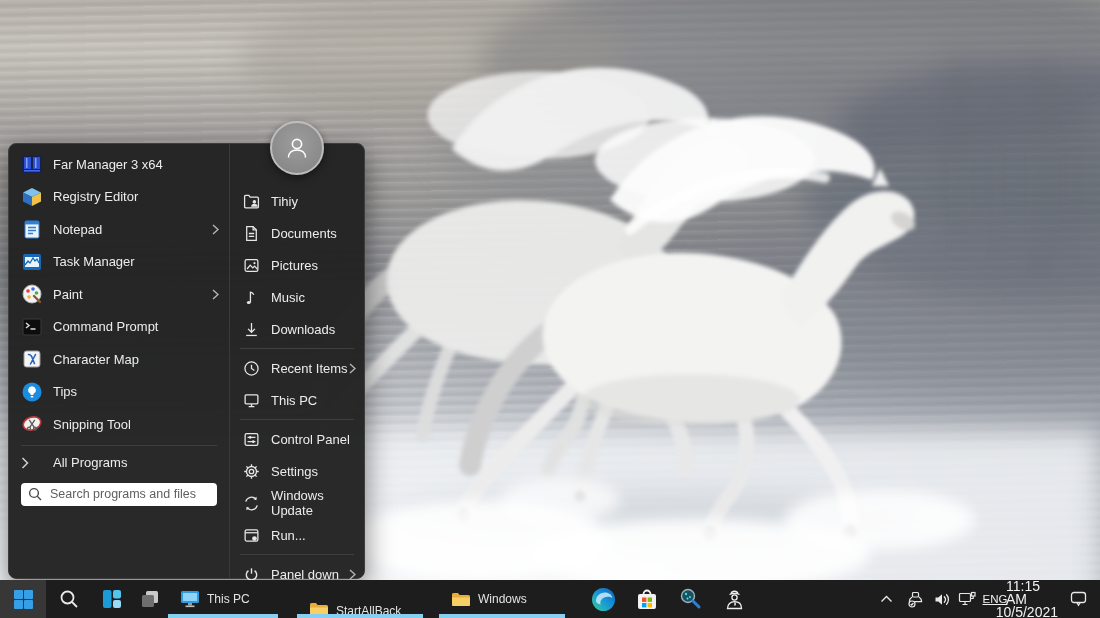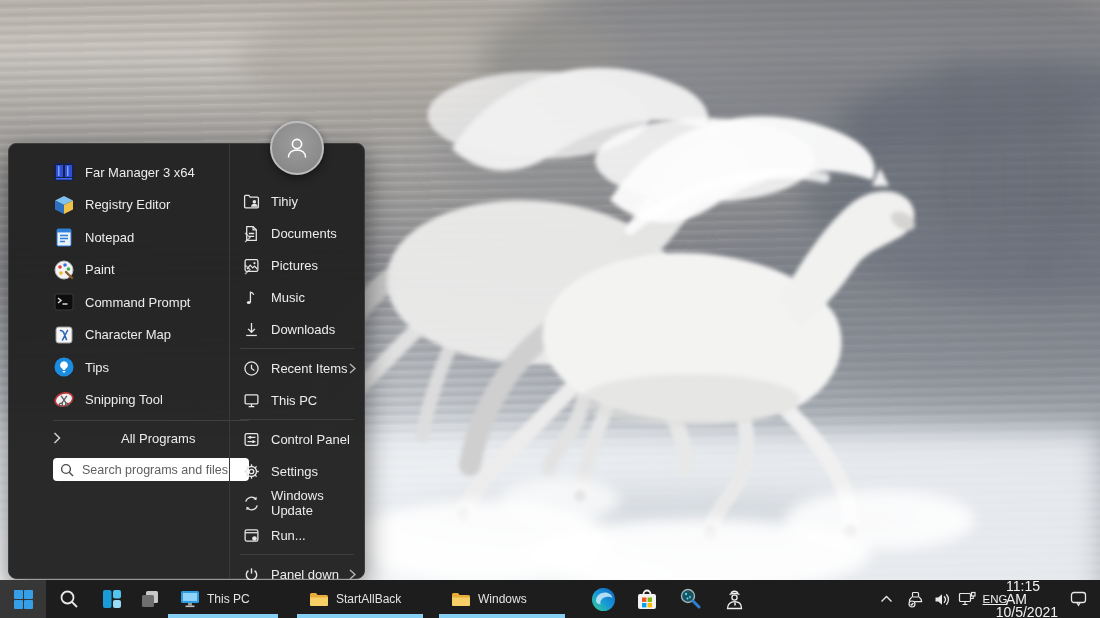--- a/index.html
+++ b/index.html
@@ -11,27 +11,27 @@
     background:
       linear-gradient(92deg, rgba(0,0,0,0) 38%, rgba(70,80,95,.22) 70%, rgba(58,66,80,.30) 100%),
       repeating-linear-gradient(179deg, rgba(255,255,255,.10) 0px, rgba(255,255,255,0) 3px, rgba(55,55,60,.08) 6px, rgba(255,255,255,0) 9px),
       linear-gradient(180deg,#b6b1a9 0%,#c7c3bc 8%,#a8a5a2 20%,#9b9a99 32%,#8f9095 44%,#a8abb0 56%,#c9cdd2 68%,#e6e9ed 80%,#eceff2 92%,#e2e6ea 100%);
   }
   .wallsvg{position:absolute;inset:0;pointer-events:none;}
 
   
   .menu{position:absolute;left:8px;top:143px;width:355px;height:434px;background:rgba(34,34,34,.97);
         border:1px solid #3e3e3e;border-radius:8px;box-shadow:0 10px 28px rgba(0,0,0,.5);z-index:6;color:#ececec;}
-  .leftcol{position:absolute;left:0;top:0;bottom:0;width:220px;padding-top:12px;box-sizing:border-box;margin-left:32px;}
+  .leftcol{position:absolute;left:0;top:0;bottom:0;width:220px;padding-top:4px;box-sizing:border-box;}
   .lrow{height:32.5px;display:flex;align-items:center;padding:0 10px 0 12px;cursor:default;}
   .licon{width:22px;height:22px;margin-right:10px;flex:0 0 auto;display:flex;}
   .llabel{font-size:13px;white-space:nowrap;}
   .chev{margin-left:auto;display:flex;}
   .mdiv{height:1px;background:#3f3f3f;margin:4px 12px;}
-  .aprow{height:26px;display:flex;align-items:center;padding:0 12px;font-size:13px;gap:36px;}
+  .aprow{height:26px;display:flex;align-items:center;padding:0 12px;font-size:13px;}
   .aprow .apchev{width:22px;margin-right:10px;display:flex;justify-content:flex-start;}
   .searchwrap{margin:7px 12px 0;height:23px;background:#ffffff;border-radius:4px;display:flex;align-items:center;padding:0 7px;}
   .searchwrap svg{flex:0 0 auto;margin-right:6px;}
   .searchwrap input{border:0;outline:0;flex:1;min-width:0;font-size:12.5px;background:transparent;color:#000000;font-family:"Liberation Sans",sans-serif;}
   .searchwrap input::placeholder{color:#5f5f5f;}
 
   .rightcol{position:absolute;left:220px;top:0;bottom:0;right:0;border-left:1px solid #3a3a3a;padding-top:41px;box-sizing:border-box;}
   .rrow{height:32px;display:flex;align-items:center;padding:0 8px 0 13px;font-size:13px;}
   .ricon{width:17px;height:17px;margin-right:11px;flex:0 0 auto;display:flex;}
   .rdiv{height:1px;background:#3f3f3f;margin:3px 10px;}
@@ -172,20 +172,30 @@
             </svg>
           </span>
         <span class="llabel">Notepad</span>
         <span class="chev">
             <svg width="7" height="11" viewBox="0 0 7 11" fill="none" stroke="#b5b5b5" stroke-width="1.4">
               <path d="M1 1 L6 5.5 1 10"></path>
             </svg>
           </span>
       </div>
 
+      <div class="lrow">
+        <span class="licon">
+            <svg width="22" height="22" viewBox="0 0 22 22">
+              <rect x="2" y="3" width="18" height="16" rx="2" fill="#1868b8"></rect>
+              <rect x="4" y="6" width="14" height="10" fill="#eaf4fd"></rect>
+              <path d="M4 14 l3-4 2 2 3-5 2 3 2-2 2 4" stroke="#1868b8" fill="none" stroke-width="1.3"></path>
+            </svg>
+          </span>
+        <span class="llabel">Task Manager</span>
+      </div>
 
       <div class="lrow">
         <span class="licon">
             <svg width="22" height="22" viewBox="0 0 22 22">
               <circle cx="11" cy="11" r="9" fill="#f3f3f3" stroke="#b7b7b7"></circle>
               <circle cx="7" cy="8" r="1.8" fill="#e23b3b"></circle>
               <circle cx="12" cy="6" r="1.8" fill="#3b6fe2"></circle>
               <circle cx="15.5" cy="10" r="1.8" fill="#3bb54a"></circle>
               <circle cx="8" cy="14" r="1.8" fill="#f0b428"></circle>
               <path d="M13 13 L19 19" stroke="#8a5a2a" stroke-width="2.4" stroke-linecap="round"></path>
@@ -450,21 +460,21 @@
       <svg width="20" height="18" viewBox="0 0 20 18">
           <rect x="1" y="1" width="18" height="12" rx="1.5" fill="#2f9be0"></rect>
           <rect x="3" y="3" width="14" height="8" fill="#8fd4f8"></rect>
           <rect x="8" y="13" width="4" height="2.5" fill="#9a9a9a"></rect>
           <rect x="5.5" y="15.5" width="9" height="1.6" fill="#bdbdbd"></rect>
         </svg>
       <span>This PC</span>
       <span class="ul"></span>
     </div>
 
-    <div class="tbtn" style="left:295px;width:130px;">
+    <div class="tbtn" style="left:295px;width:130px;align-items:flex-end;">
       <svg width="20" height="17" viewBox="0 0 20 17">
           <path d="M1 3.5 q0-1.5 1.5-1.5 h4.5 l1.6 2 h8.9 q1.5 0 1.5 1.5 v8 q0 1.5-1.5 1.5 h-15 q-1.5 0-1.5-1.5 Z" fill="#e8ad39"></path>
           <path d="M1 6.5 h18 v7 q0 1.5-1.5 1.5 h-15 q-1.5 0-1.5-1.5 Z" fill="#f7cf67"></path>
         </svg>
       <span>StartAllBack</span>
       <span class="ul"></span>
     </div>
 
     <div class="tbtn" style="left:437px;width:130px;">
       <svg width="20" height="17" viewBox="0 0 20 17">

